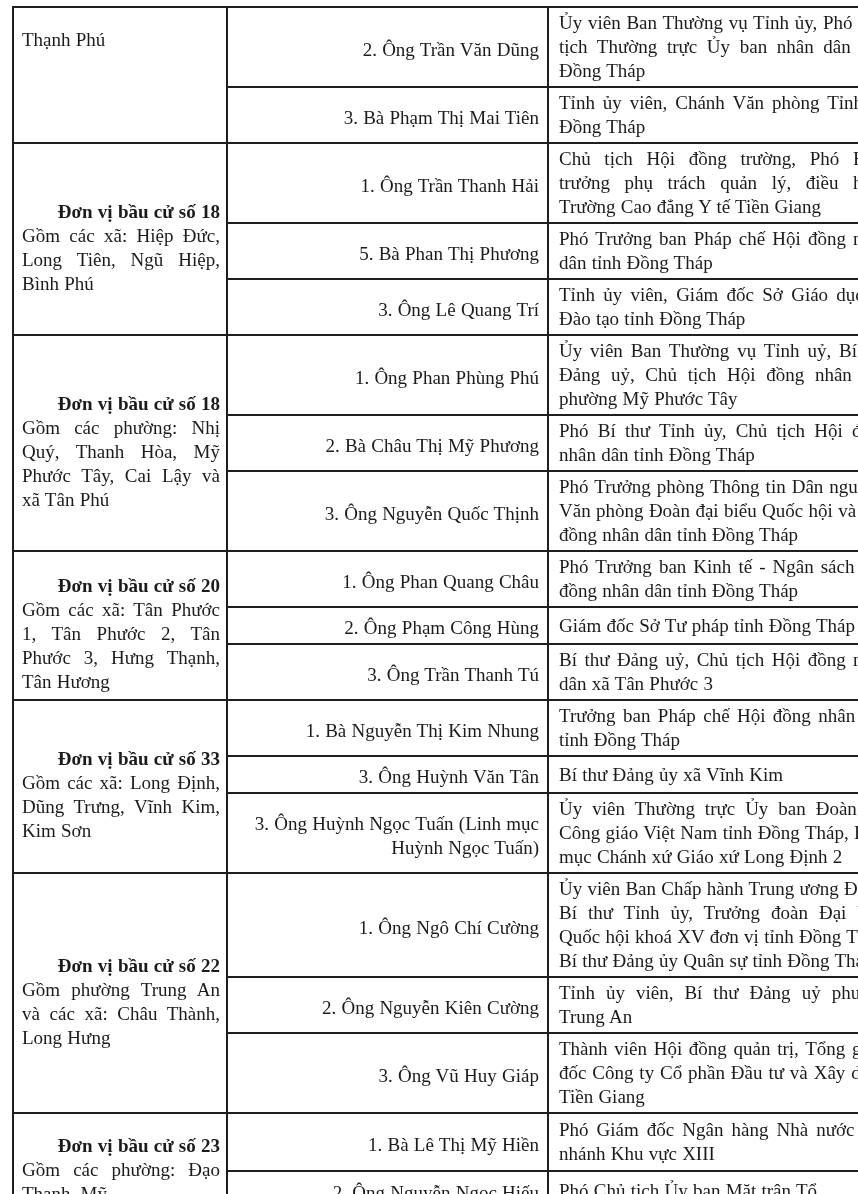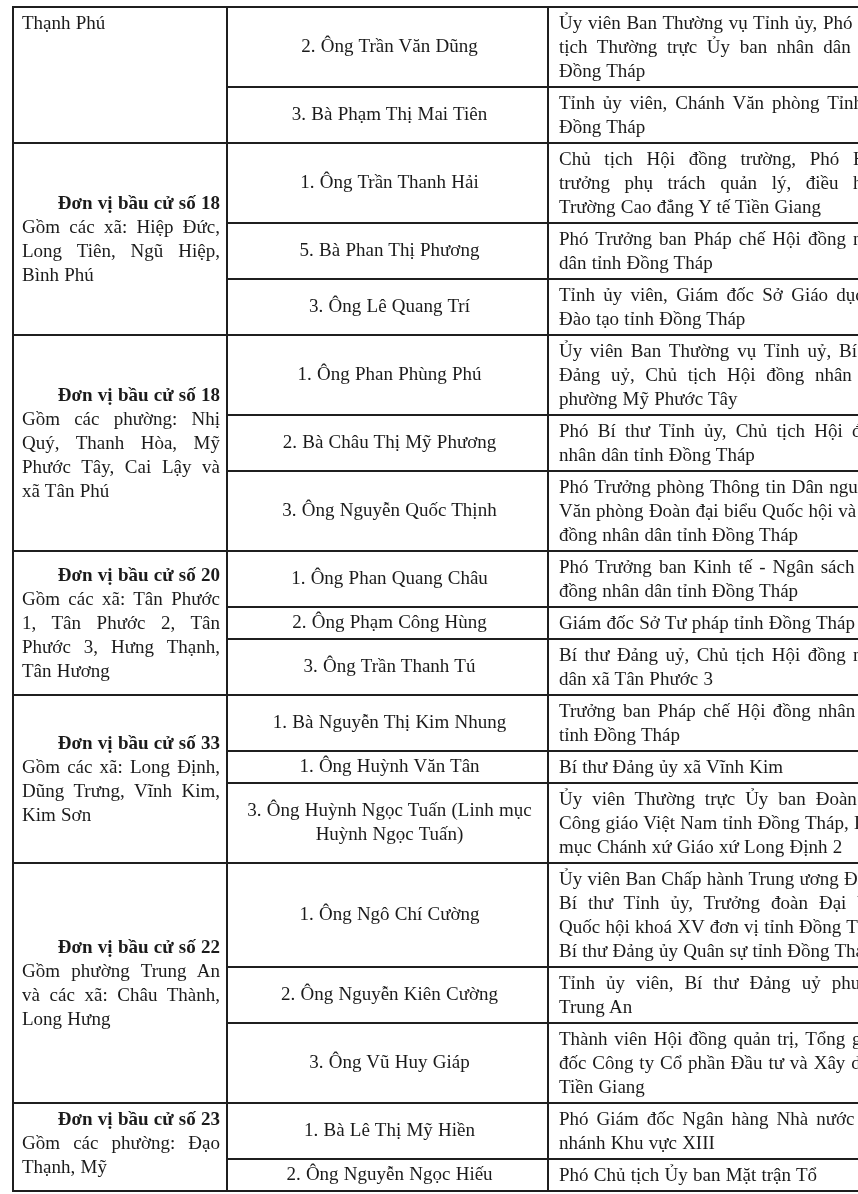--- a/index.html
+++ b/index.html
@@ -25,41 +25,41 @@
   }
   table.unit-table td {
     border: 2px solid #1f1f1f;
     font-size: 19px;
     line-height: 24px;
     vertical-align: middle;
     word-spacing: 0.5px;
   }
   td.unit {
     width: 198px;
-    padding: 3px 6px 3px 8px;
+    padding: 20px 6px 3px 8px;
     vertical-align: middle;
   }
   td.unit .unit-title {
     font-weight: bold;
     white-space: nowrap;
     text-align: right;
   }
   td.unit .unit-desc {
     text-align: justify;
     text-justify: inter-word;
   }
   tr.section-first td.unit,
   tr.section-last td.unit {
     vertical-align: top;
   }
   td.name {
     width: 299px;
-    padding: 1px 8px 3px 12px;
+    padding: 8px 8px 3px 12px;
     vertical-align: middle;
-    text-align: center;
+    text-align: right;
   }
   td.pos {
     width: 331px;
     padding: 3px 8px 3px 10px;
     vertical-align: middle;
     text-align: justify;
     text-justify: inter-word;
   }
 </style>
 </head>
@@ -129,21 +129,21 @@
         </tr>
         <tr>
           <td class="unit" rowspan="3">
             <div class="unit-title">Đơn vị bầu cử số 33</div>
             <div class="unit-desc">Gồm các xã: Long Định, Dũng Trưng, Vĩnh Kim, Kim Sơn</div>
           </td>
           <td class="name">1. Bà Nguyễn Thị Kim Nhung</td>
           <td class="pos">Trưởng ban Pháp chế Hội đồng nhân dân tỉnh Đồng Tháp</td>
         </tr>
         <tr>
-          <td class="name">1. Ông Huỳnh Văn Tân</td>
+          <td class="name">3. Ông Huỳnh Văn Tân</td>
           <td class="pos">Bí thư Đảng ủy xã Vĩnh Kim</td>
         </tr>
         <tr>
           <td class="name">3. Ông Huỳnh Ngọc Tuấn (Linh mục Huỳnh Ngọc Tuấn)</td>
           <td class="pos">Ủy viên Thường trực Ủy ban Đoàn kết Công giáo Việt Nam tỉnh Đồng Tháp, Linh mục Chánh xứ Giáo xứ Long Định 2</td>
         </tr>
         <tr>
           <td class="unit" rowspan="3">
             <div class="unit-title">Đơn vị bầu cử số 22</div>
             <div class="unit-desc">Gồm phường Trung An và các xã: Châu Thành, Long Hưng</div>

